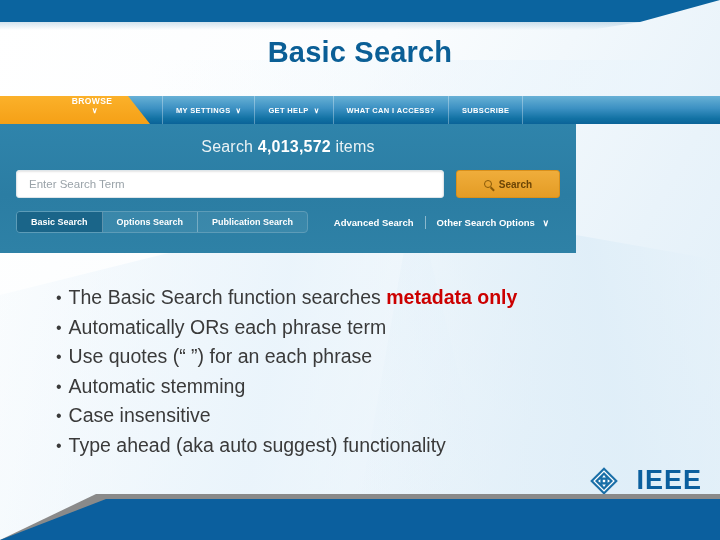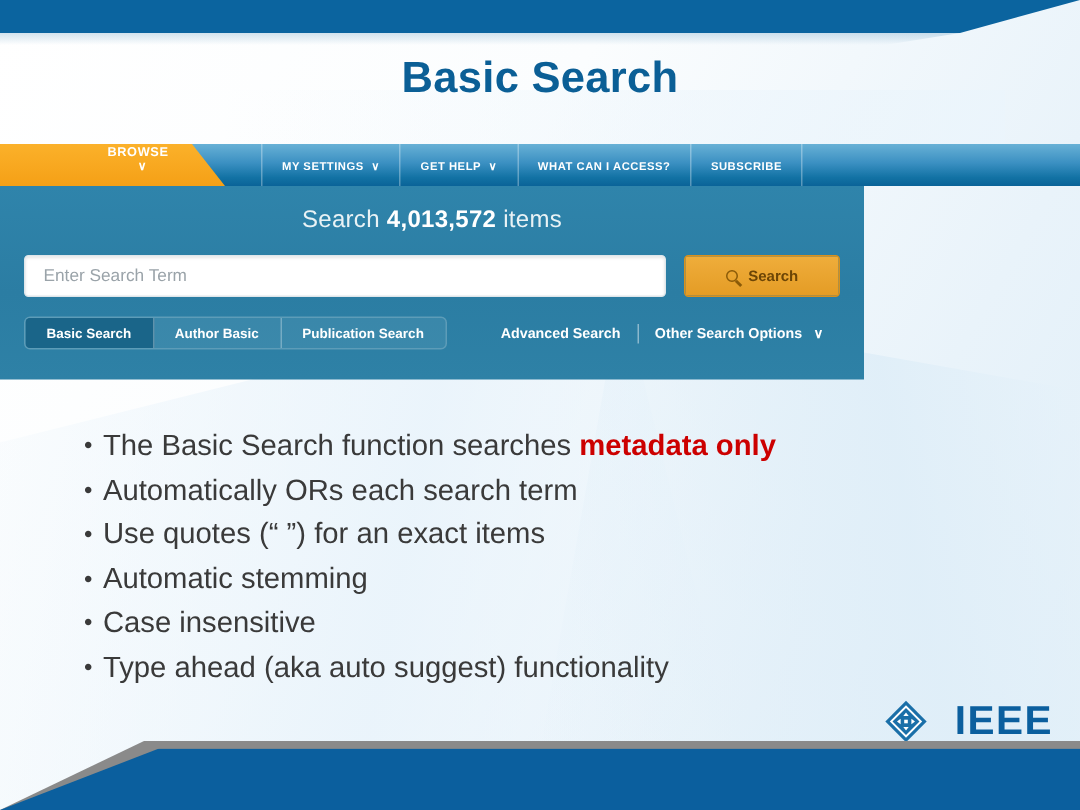--- a/index.html
+++ b/index.html
@@ -65,21 +65,21 @@
   .browse-tab {
     position:relative; height:28px; width:150px;
     background:linear-gradient(180deg,#fbb12a 0%,#f5a016 100%);
     clip-path: polygon(0 0, 128px 0, 150px 28px, 0 28px);
     display:flex; align-items:center;
     padding-left:34px;
     color:#ffffff; font-size:8.5px; font-weight:bold; letter-spacing:.4px;flex-direction:column;
   }
   .browse-tab .cv { margin-left:6px; font-size:8px; }
 
-  .nav-items { display:flex; align-items:stretch; margin-left:24px; }
+  .nav-items { display:flex; align-items:stretch; margin-left:12px; }
   .nav-item {
     display:flex; align-items:center; padding:0 13px;
     color:#ffffff; font-size:7.5px; font-weight:bold; letter-spacing:.35px;
     border-left:1px solid rgba(255,255,255,.32);
     white-space:nowrap;
   }
   .nav-item:last-child { border-right:1px solid rgba(255,255,255,.32); }
   .nav-item .cv { margin-left:5px; font-size:7.5px; }
 
   
@@ -233,21 +233,21 @@
           <span>Search</span>
         </div>
       </div>
 
       <div class="tabs-row">
         <div class="tabs">
           <div class="tab active">
             <span>Basic Search</span>
           </div>
           <div class="tab">
-            <span>Author Basic</span>
+            <span>Options Search</span>
           </div>
           <div class="tab">
             <span>Publication Search</span>
           </div>
         </div>
 
         <div class="right-links">
           <div class="rl">
             <span>Advanced Search</span>
           </div>
@@ -260,24 +260,24 @@
       </div>
 
     </div>
   </div>
 
   <div class="bullets">
     <div class="bullet">
       <span class="dot">•</span><span>The Basic Search function searches </span><span class="hl">metadata only</span>
     </div>
     <div class="bullet">
-      <span class="dot">•</span><span>Automatically ORs each search term</span>
-    </div>
-    <div class="bullet">
-      <span class="dot">•</span><span>Use quotes (“ ”) for an exact items</span>
+      <span class="dot">•</span><span>Automatically ORs each phrase term</span>
+    </div>
+    <div class="bullet">
+      <span class="dot">•</span><span>Use quotes (“ ”) for an each phrase</span>
     </div>
     <div class="bullet">
       <span class="dot">•</span><span>Automatic stemming</span>
     </div>
     <div class="bullet">
       <span class="dot">•</span><span>Case insensitive</span>
     </div>
     <div class="bullet">
       <span class="dot">•</span><span>Type ahead (aka auto suggest) functionality</span>
     </div>

